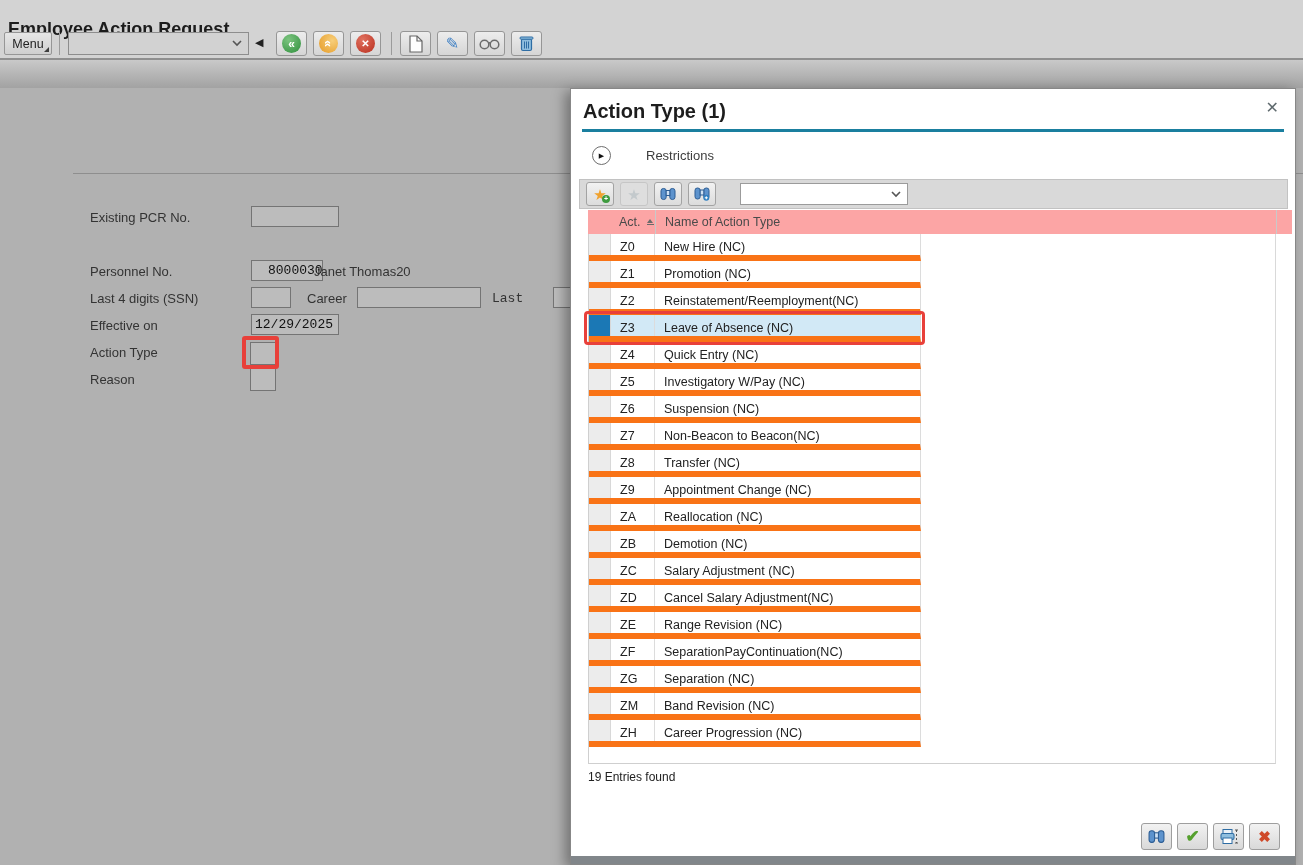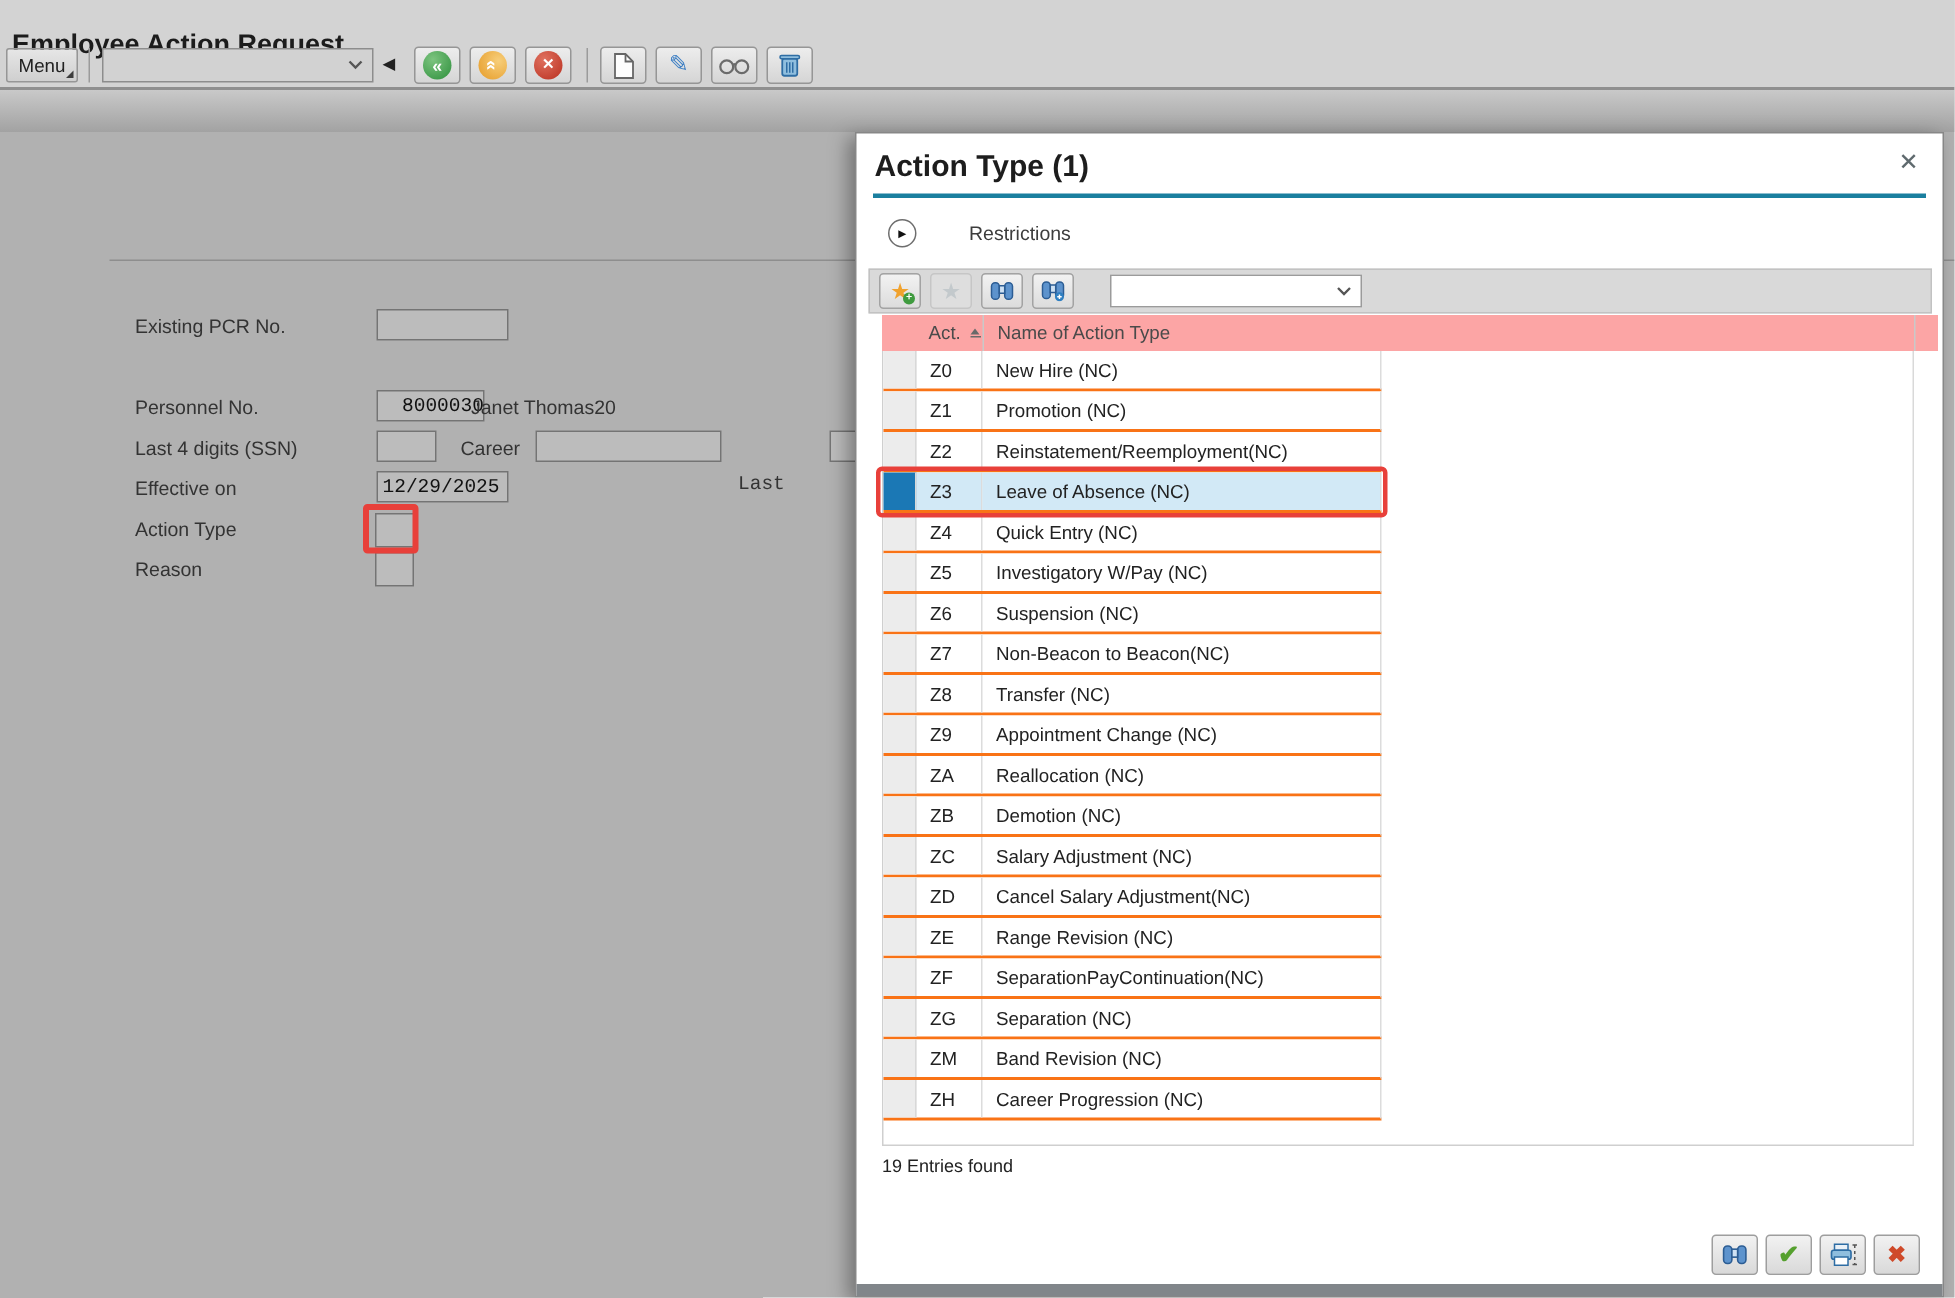--- a/index.html
+++ b/index.html
@@ -74,21 +74,21 @@
   .th-act { width:45px; padding-left:9px; display:flex; align-items:center; height:100%; }
   .sort-ic { margin-left:6px; display:flex; flex-direction:column; align-items:center; }
   .sort-tri { width:0; height:0; border-left:3.5px solid transparent; border-right:3.5px solid transparent;
               border-bottom:4px solid #6a6a6a; }
   .sort-bar { width:7px; height:1px; background:#6a6a6a; margin-top:1px; }
   .th-name { flex:1; padding-left:9px; border-left:1px solid #c9c9c9; height:100%; display:flex; align-items:center; }
   .th-cap { width:16px; border-left:1px solid #c9c9c9; height:100%; }
 
   .tbody { position:relative; width:688px; height:530px; border-left:1px solid #cfcfcf;
            border-right:1px solid #d9d9d9; border-bottom:1px solid #cfcfcf; background:#fff; }
-  .trow { position:relative; display:flex; width:332px; height:27px; border-bottom:2px solid #f97316;
+  .trow { position:relative; display:flex; width:332px; height:27px; border-bottom:6px solid #f97316;
           border-right:1px solid #dcdcdc; font-size:12.5px; color:#222; background:#fff; }
   .selcell { width:22px; background:#ececec; border-right:1px solid #d8d8d8; }
   .actcell { width:44px; padding-left:9px; line-height:26px; border-right:1px solid #dcdcdc; }
   .namecell { flex:1; padding-left:9px; line-height:26px; white-space:nowrap; }
   .trow.sel .selcell { background:#1b78b5; }
   .trow.sel .actcell, .trow.sel .namecell { background:#d2e9f6; }
   .redframe { position:absolute; left:-5px; top:-4px; width:341px; height:34px;
               border:3px solid #e8403a; border-radius:4px; pointer-events:none; z-index:3; }
 
   .entries { position:absolute; left:17px; top:681px; font-size:12px; color:#222; }
@@ -163,21 +163,21 @@
 <div class="ginput" style="left:251px; top:206px; width:88px; height:21px;"></div>
 
 <div class="flabel" style="left:90px; top:264px;">Personnel No.</div>
 <div class="ginput" style="left:251px; top:260px; width:72px; height:21px;padding-left:16px;">80000305</div>
 <div class="flabel" style="left:314px; top:264px;">Janet Thomas20</div>
 
 <div class="flabel" style="left:90px; top:291px;">Last 4 digits (SSN)</div>
 <div class="ginput" style="left:251px; top:287px; width:40px; height:21px;"></div>
 <div class="flabel" style="left:307px; top:291px;">Career</div>
 <div class="ginput" style="left:357px; top:287px; width:124px; height:21px;"></div>
-<div class="flabel mono" style="left:492px; top:291px;margin-top:24px;">Last</div>
+<div class="flabel mono" style="left:492px; top:291px;">Last</div>
 <div class="ginput" style="left:553px; top:287px; width:50px; height:21px;"></div>
 
 <div class="flabel" style="left:90px; top:318px;">Effective on</div>
 <div class="ginput" style="left:251px; top:314px; width:88px; height:21px;">12/29/2025</div>
 
 <div class="flabel" style="left:90px; top:345px;">Action Type</div>
 <div class="ginput" style="left:250px; top:342px; width:27px; height:23px;"></div>
 <div class="red-anno" style="left:242px; top:336px; width:37px; height:33px;"></div>
 
 <div class="flabel" style="left:90px; top:372px;">Reason</div>

